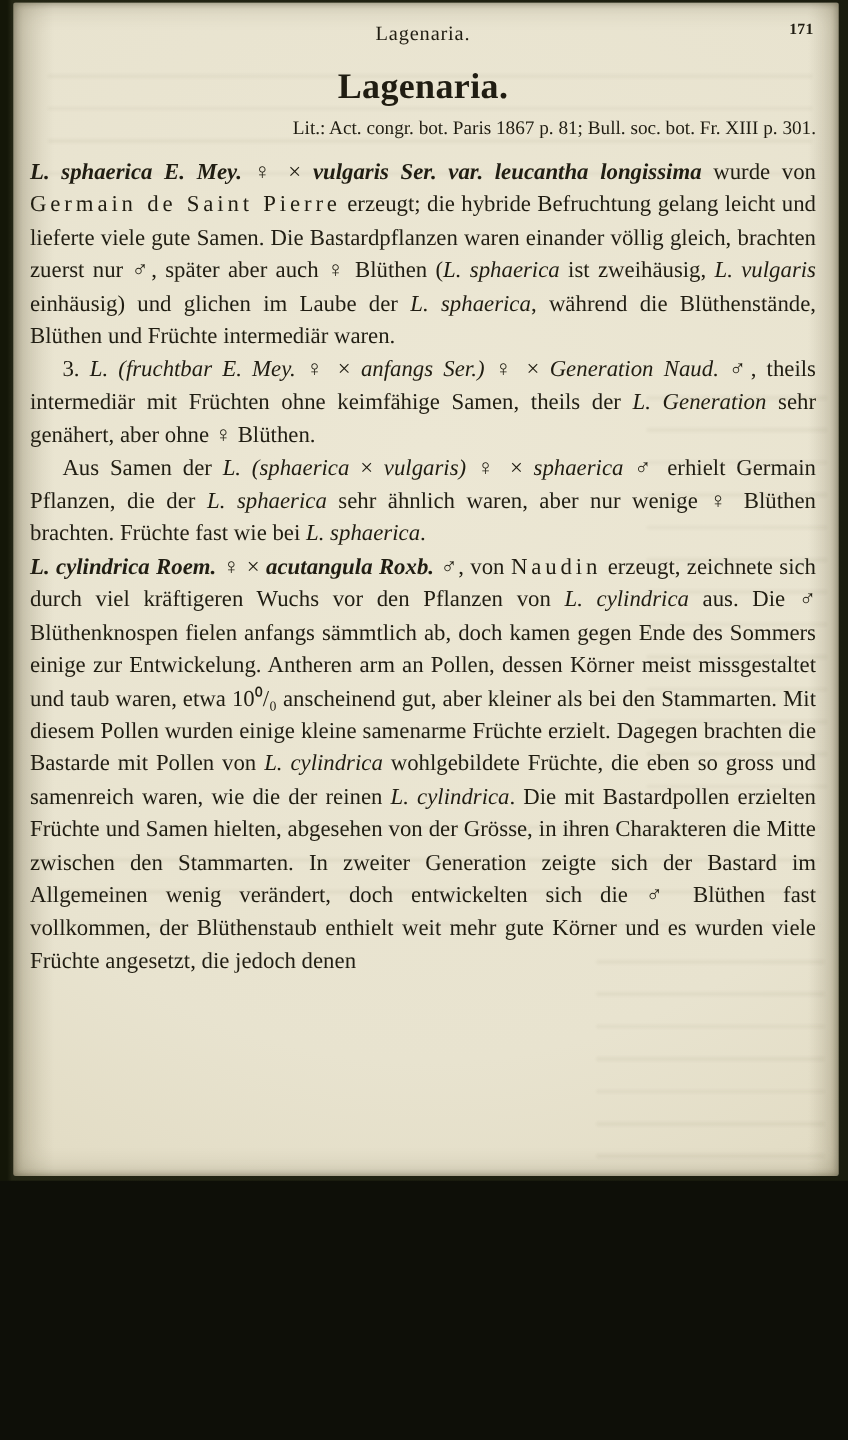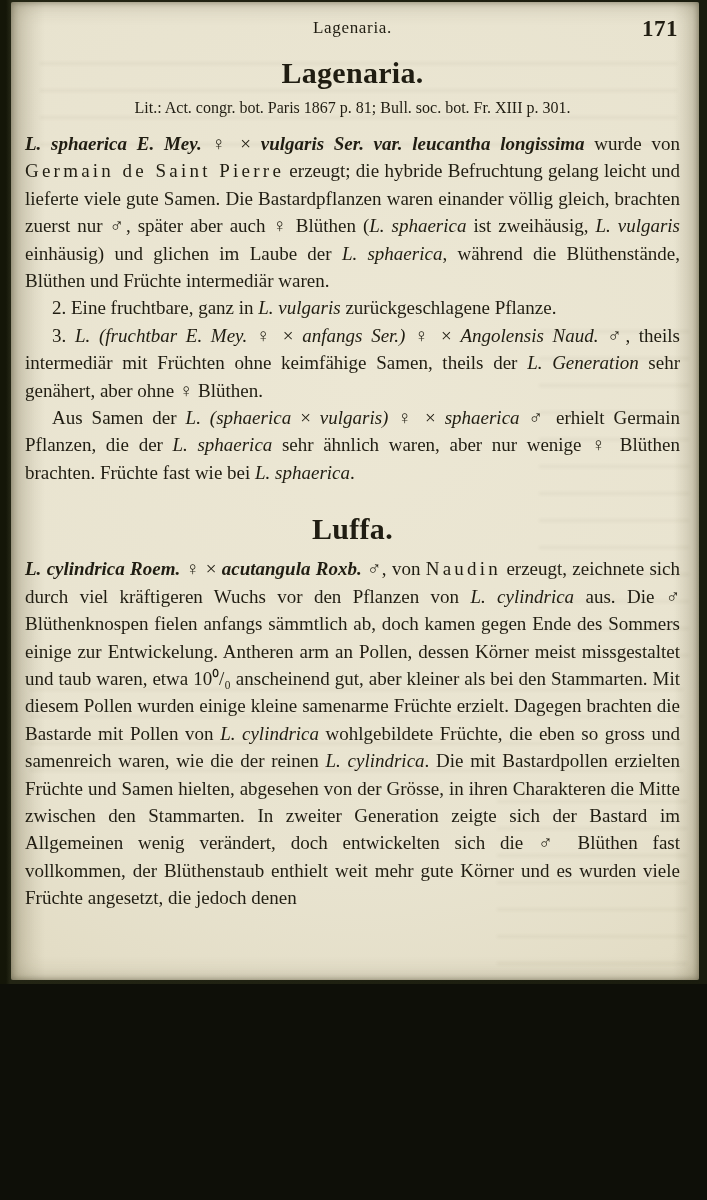--- a/index.html
+++ b/index.html
@@ -49,33 +49,33 @@
     position: relative;
     text-align: center;
     font-size: 17px;
     height: 24px;
     letter-spacing: .04em;
   }
   .page-number {
     position: absolute;
     right: 2px; top: -2px;
     font-weight: 700;
-    font-size: 23px;
+    font-size: 13px;
     letter-spacing: .02em;
   }
   .section-title {
     text-align: center;
     font-weight: 700;
     font-size: 30px;
     letter-spacing: .01em;
     margin: 14px 0 9px 0;
   }
   .section.luffa .section-title { margin-top: 26px; }
   .lit-line {
-    text-align: center;
+    text-align: right;
     font-size: 16px;
     white-space: nowrap;
     margin: 0 0 13px 0;
   }
   .section-body { font-size: 19px; line-height: 27.4px; }
   .para { margin: 0; text-align: justify; }
   .para.ind { text-indent: 27px; }
   .it  { font-style: italic; margin-top: 36px; }
   .bit { font-style: italic; font-weight: 700; }
   .sperr { letter-spacing: .17em; }
@@ -95,27 +95,25 @@
     <div class="running-head-row">
       <span>Lagenaria.</span>
       <span class="page-number">171</span>
     </div>
 
     <div class="section lagenaria">
       <div class="section-title">Lagenaria.</div>
       <div class="lit-line">Lit.: Act. congr. bot. Paris 1867 p. 81; Bull. soc. bot. Fr. XIII p. 301.</div>
       <div class="section-body">
           <p class="para"><span class="bit">L. sphaerica E. Mey. </span><span>♀ × </span><span class="bit">vulgaris Ser. var. leucantha longissima</span><span> wurde von </span><span class="sperr">Germain de Saint Pierre</span><span> erzeugt; die hybride Befruchtung gelang leicht und lieferte viele gute Samen. Die Bastardpflanzen waren einander völlig gleich, brachten zuerst nur ♂, später aber auch ♀ Blüthen (</span><span class="it">L. sphaerica</span><span> ist zweihäusig, </span><span class="it">L. vulgaris</span><span> einhäusig) und glichen im Laube der </span><span class="it">L. sphaerica</span><span>, während die Blüthenstände, Blüthen und Früchte intermediär waren.</span></p>
-          <p class="para ind"><span>2. Eine fruchtbare, ganz in </span><span class="it">L. vulgaris</span><span> zurückgeschlagene Pflanze.</span></p>
-          <p class="para ind"><span>3. </span><span class="it">L. (fruchtbar E. Mey. </span><span>♀ × </span><span class="it">anfangs Ser.) </span><span>♀ × </span><span class="it">Angolensis Naud. </span><span>♂, theils intermediär mit Früchten ohne keimfähige Samen, theils der </span><span class="it">L. Generation</span><span> sehr genähert, aber ohne ♀ Blüthen.</span></p>
+          <p class="para ind"><span>3. </span><span class="it">L. (fruchtbar E. Mey. </span><span>♀ × </span><span class="it">anfangs Ser.) </span><span>♀ × </span><span class="it">Generation Naud. </span><span>♂, theils intermediär mit Früchten ohne keimfähige Samen, theils der </span><span class="it">L. Generation</span><span> sehr genähert, aber ohne ♀ Blüthen.</span></p>
           <p class="para ind"><span>Aus Samen der </span><span class="it">L. (sphaerica</span><span> × </span><span class="it">vulgaris)</span><span> ♀ × </span><span class="it">sphaerica</span><span> ♂ erhielt Germain Pflanzen, die der </span><span class="it">L. sphaerica</span><span> sehr ähnlich waren, aber nur wenige ♀ Blüthen brachten. Früchte fast wie bei </span><span class="it">L. sphaerica</span><span>.</span></p>
         </div>
     </div>
 
     <div class="section luffa">
-      <div class="section-title">Luffa.</div>
       <div class="section-body">
           <p class="para"><span class="bit">L. cylindrica Roem. </span><span>♀ × </span><span class="bit">acutangula Roxb. </span><span>♂, von </span><span class="sperr">Naudin</span><span> erzeugt, zeichnete sich durch viel kräftigeren Wuchs vor den Pflanzen von </span><span class="it">L. cylindrica</span><span> aus. Die ♂ Blüthenknospen fielen anfangs sämmtlich ab, doch kamen gegen Ende des Sommers einige zur Entwickelung. Antheren arm an Pollen, dessen Körner meist missgestaltet und taub waren, etwa 10⁰/₀ anscheinend gut, aber kleiner als bei den Stammarten. Mit diesem Pollen wurden einige kleine samenarme Früchte erzielt. Dagegen brachten die Bastarde mit Pollen von </span><span class="it">L. cylindrica</span><span> wohlgebildete Früchte, die eben so gross und samenreich waren, wie die der reinen </span><span class="it">L. cylindrica</span><span>. Die mit Bastardpollen erzielten Früchte und Samen hielten, abgesehen von der Grösse, in ihren Charakteren die Mitte zwischen den Stammarten. In zweiter Generation zeigte sich der Bastard im Allgemeinen wenig verändert, doch entwickelten sich die ♂ Blüthen fast vollkommen, der Blüthenstaub enthielt weit mehr gute Körner und es wurden viele Früchte angesetzt, die jedoch denen</span></p>
         </div>
     </div>
 
   </div>
 </div>
 
 </body></html>

